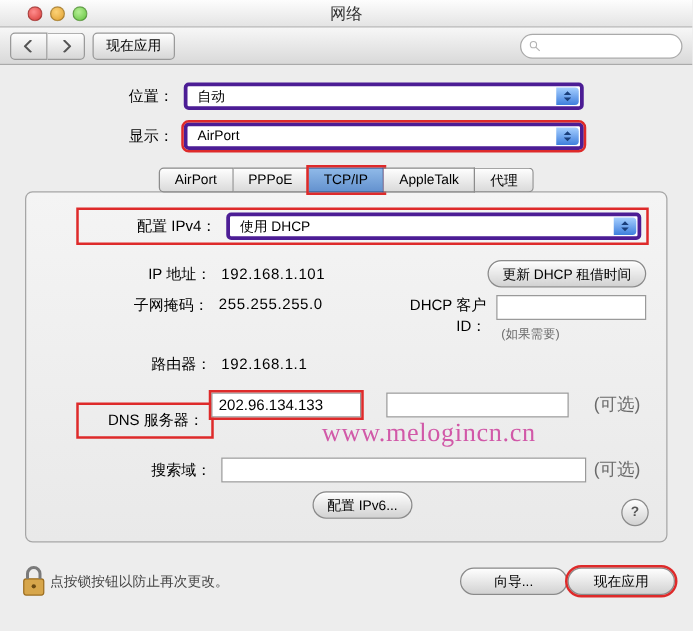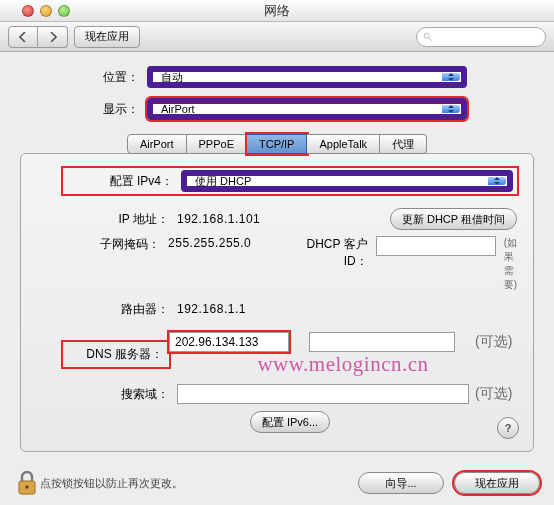--- a/index.html
+++ b/index.html
@@ -15,47 +15,47 @@
 .nav-group{display:flex;}
 .nav-btn{width:30px; height:22px; background:linear-gradient(#fefefe,#d7d7d7); border:1px solid #9a9a9a; display:flex; align-items:center; justify-content:center;}
 .nav-btn:first-child{border-radius:4px 0 0 4px;}
 .nav-btn:last-child{border-radius:0 4px 4px 0; border-left:none;}
 .segbtn{height:22px; padding:0 10px; background:linear-gradient(#fefefe,#d7d7d7); border:1px solid #9a9a9a; border-radius:4px; display:flex; align-items:center;}
 .search-box{margin-left:auto; width:130px; height:20px; border:1px solid #aaa; border-radius:10px; background:#fff; display:flex; align-items:center; padding:0 6px;}
 .search-box svg{width:10px;height:10px;opacity:.5;}
 .content{padding:14px 20px 6px;}
 .row{display:flex; align-items:center; margin-bottom:8px;}
 .row-label{width:150px; text-align:right; padding-right:8px; font-size:12px;}
-.aqua-select{flex:1; height:22px; background:#fff; border:6px solid #4c1d95; border-radius:4px; display:flex; align-items:center; padding:0 4px 0 8px; position:relative;}
+.aqua-select{flex:1; height:22px; background:#fff; border:3px solid #4c1d95; border-radius:4px; display:flex; align-items:center; padding:0 4px 0 8px; position:relative;}
 .aqua-end{position:absolute; right:1px; top:1px; bottom:1px; width:18px; border-radius:0 3px 3px 0; background:linear-gradient(#a6cfff,#3e7fdd); display:flex; flex-direction:column; align-items:center; justify-content:center;}
 .aqua-end::before{content:"";border:3px solid transparent;border-bottom-color:#1a3e7a;margin-bottom:1px;}
 .aqua-end::after{content:"";border:3px solid transparent;border-top-color:#1a3e7a;margin-top:1px;}
 .top-selects{max-width:380px; margin:0 auto 14px;}
 .redbox{outline:2px solid #de2a2a; outline-offset:0;}
 .tabbar{display:flex; justify-content:center; margin-bottom:-1px; position:relative; z-index:2;}
 .tab{height:20px; padding:0 12px; border:1px solid #8c8c8c; background:linear-gradient(#fefefe,#dadada); display:flex; align-items:center; font-size:11px;}
 .tab+.tab{border-left:none;}
 .tab:first-child{border-radius:4px 0 0 4px;}
 .tab:last-child{border-radius:0 4px 4px 0;}
 .tab.active{background:linear-gradient(#8fb9e8,#6492cf); border-color:#2f5a9c; color:#000;}
 .panel{border:1px solid #a6a6a6; border-radius:6px; background:linear-gradient(#f4f4f4,#e9e9e9); padding:14px 16px 18px;}
 .form-row{display:flex; align-items:center; margin-bottom:6px; min-height:22px;}
 .flab{width:114px; text-align:right; padding-right:8px; font-size:12px;}
 .fval{font-size:12px; letter-spacing:.5px;}
 .txt-input{background:#fff; border:1px solid #9a9a9a; height:20px; padding:0 5px; font-size:12px;}
 .aqua-btn{height:22px; padding:0 11px; border:1px solid #8a8a8a; border-radius:11px; background:linear-gradient(#fefefe,#d2d2d2); box-shadow:inset 0 1px 0 #fff; white-space:nowrap;}
-.right-side{display:flex; align-items:flex-start; gap:4px;}
+.right-side{display:flex; flex-direction:column; align-items:flex-start; gap:4px;}
 .hint{color:#6b6b6b; font-size:10px; padding-left:4px;}
 .opt{color:#6a6a6a; font-size:14px; width:42px; text-align:left;}
 .watermark{position:absolute; color:#d159a8; font-family:"Times New Roman",serif; font-size:21px; letter-spacing:.5px; pointer-events:none;}
 .bottom-bar{display:flex; align-items:center; padding:10px 14px 12px;}
 .lock{width:26px;height:30px;display:flex;align-items:center;justify-content:center;}
 .footer-text{font-size:11px; color:#444;}
 .help-btn{width:22px;height:22px;border-radius:50%;border:1px solid #8a8a8a;background:linear-gradient(#fefefe,#d2d2d2);display:flex;align-items:center;justify-content:center;color:#555;font-weight:bold;}
-.btn-row{display:flex; gap:10px; margin-left:auto;align-items:flex-end;}
+.btn-row{display:flex; margin-left:auto;align-items:flex-end;}
 .push-btn{height:22px; min-width:86px; border-radius:11px; border:1px solid #8a8a8a; background:linear-gradient(#fefefe,#d2d2d2); display:flex; align-items:center; justify-content:center;}
 </style>
 </head>
 <body>
 
 <div class="titlebar">
   <div class="traffic">
     <span class="t-close"></span>
     <span class="t-min"></span>
     <span class="t-max"></span>

